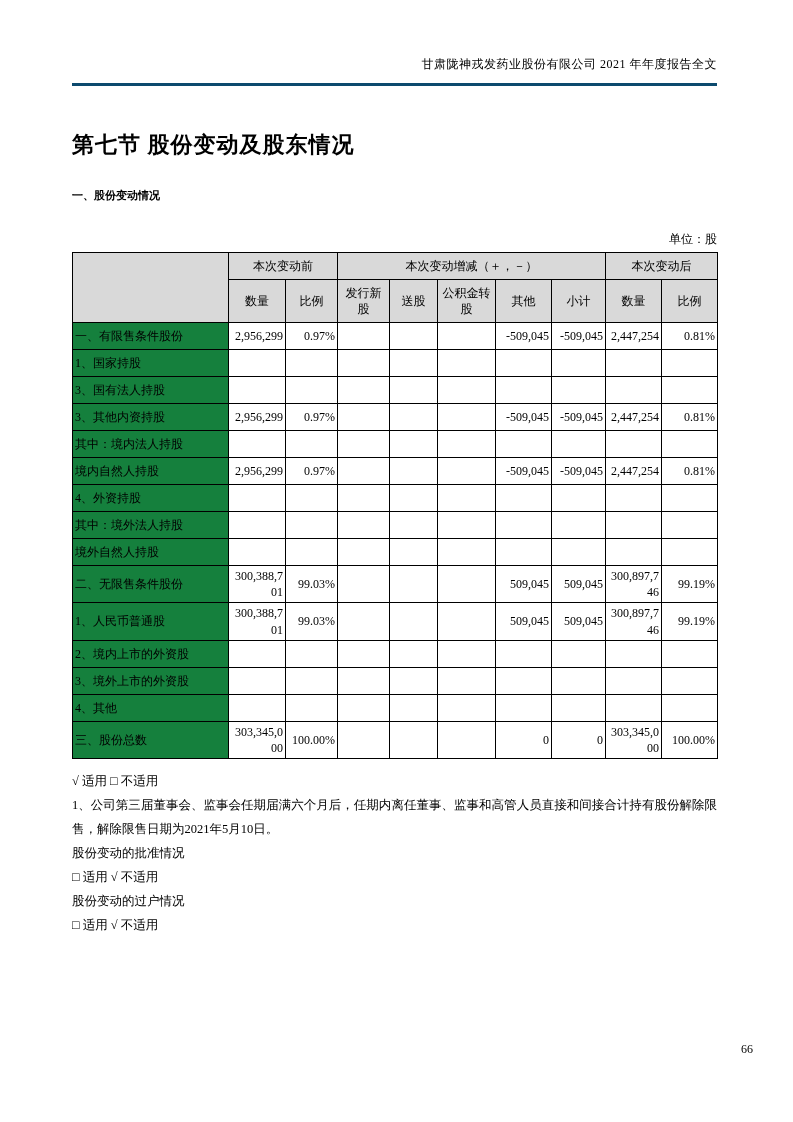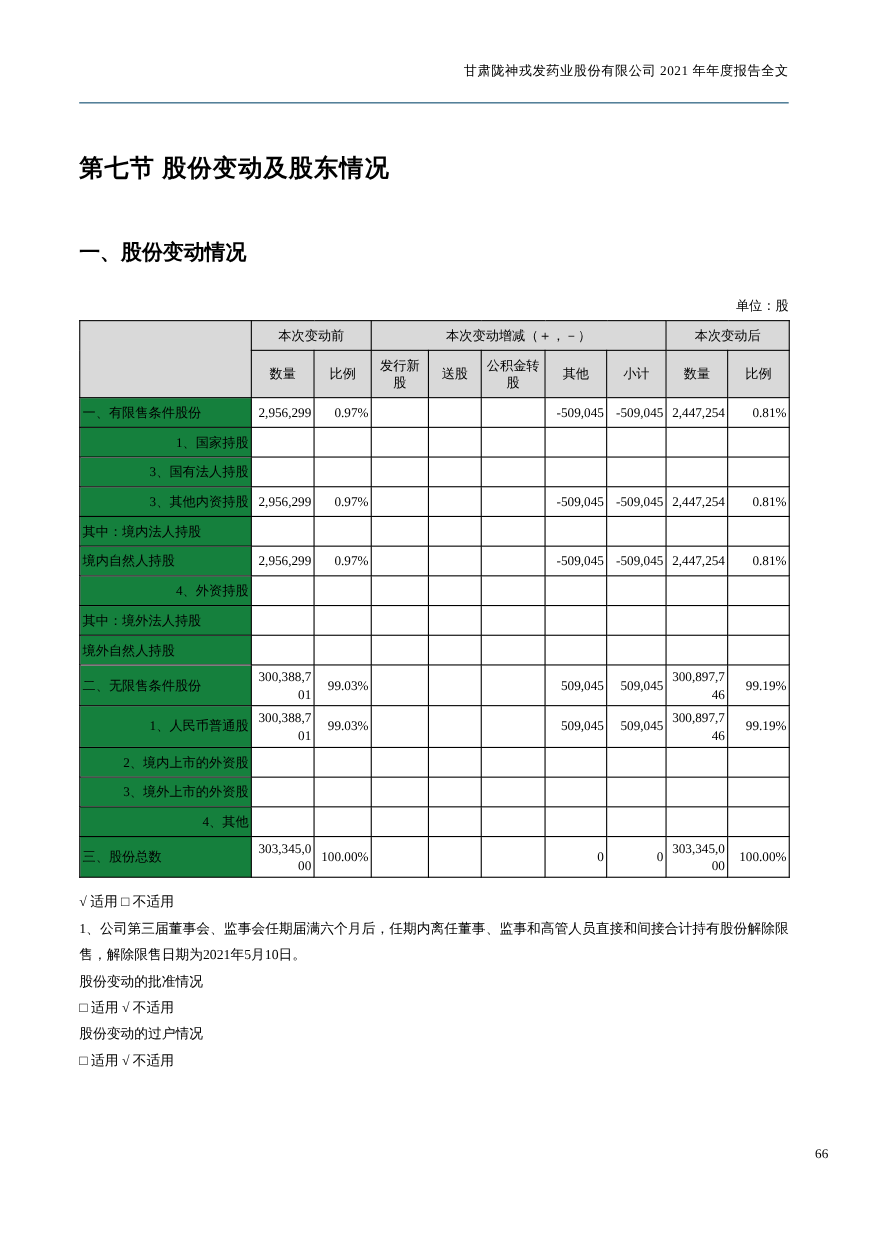--- a/index.html
+++ b/index.html
@@ -13,35 +13,35 @@
     color:#000;
     overflow:hidden;
   }
   .content { padding:0 76px 0 72px; width:793px; }
 
   .doc-header {
     padding-top:56px;
     text-align:right;
     font-size:12px;
     letter-spacing:0.5px;
-    border-bottom:1px solid #0c4a6e;
-    padding-bottom:20px;
+    border-bottom:3px solid #0c4a6e;
+    padding-bottom:10px;
   }
 
   .page-title {
     margin-top:44px;
     text-align:left;
     font-size:22px;
     font-weight:bold;
     letter-spacing:1px;
   }
 
   .section-heading {
-    margin-top:48px;
-    font-size:19px;
+    margin-top:28px;
+    font-size:11px;
     font-weight:bold;
   }
 
   .subsection-heading {
     margin-top:26px;
     font-size:13.5px;
     font-weight:bold;
   }
 
   .unit-label {
@@ -72,21 +72,21 @@
     background:#15803d;
     text-align:left;
     height:27px;
   }
   .value-cell {
     text-align:right;
     word-break:break-all;
     padding-right:2px;
   }
   .indent-0 { padding-left:5px; }
-  .indent-1 { padding-left:17px;text-align:right; }
+  .indent-1 { padding-left:17px; }
   .indent-2 { padding-left:28px; }
   .indent-3 { padding-left:64px; }
 
   .notes { margin-top:10px; font-size:12.5px; }
   .notes .line { line-height:24px; }
   .notes .para { line-height:24px; text-align:justify; }
 
   .page-number {
     position:absolute;
     right:40px;

